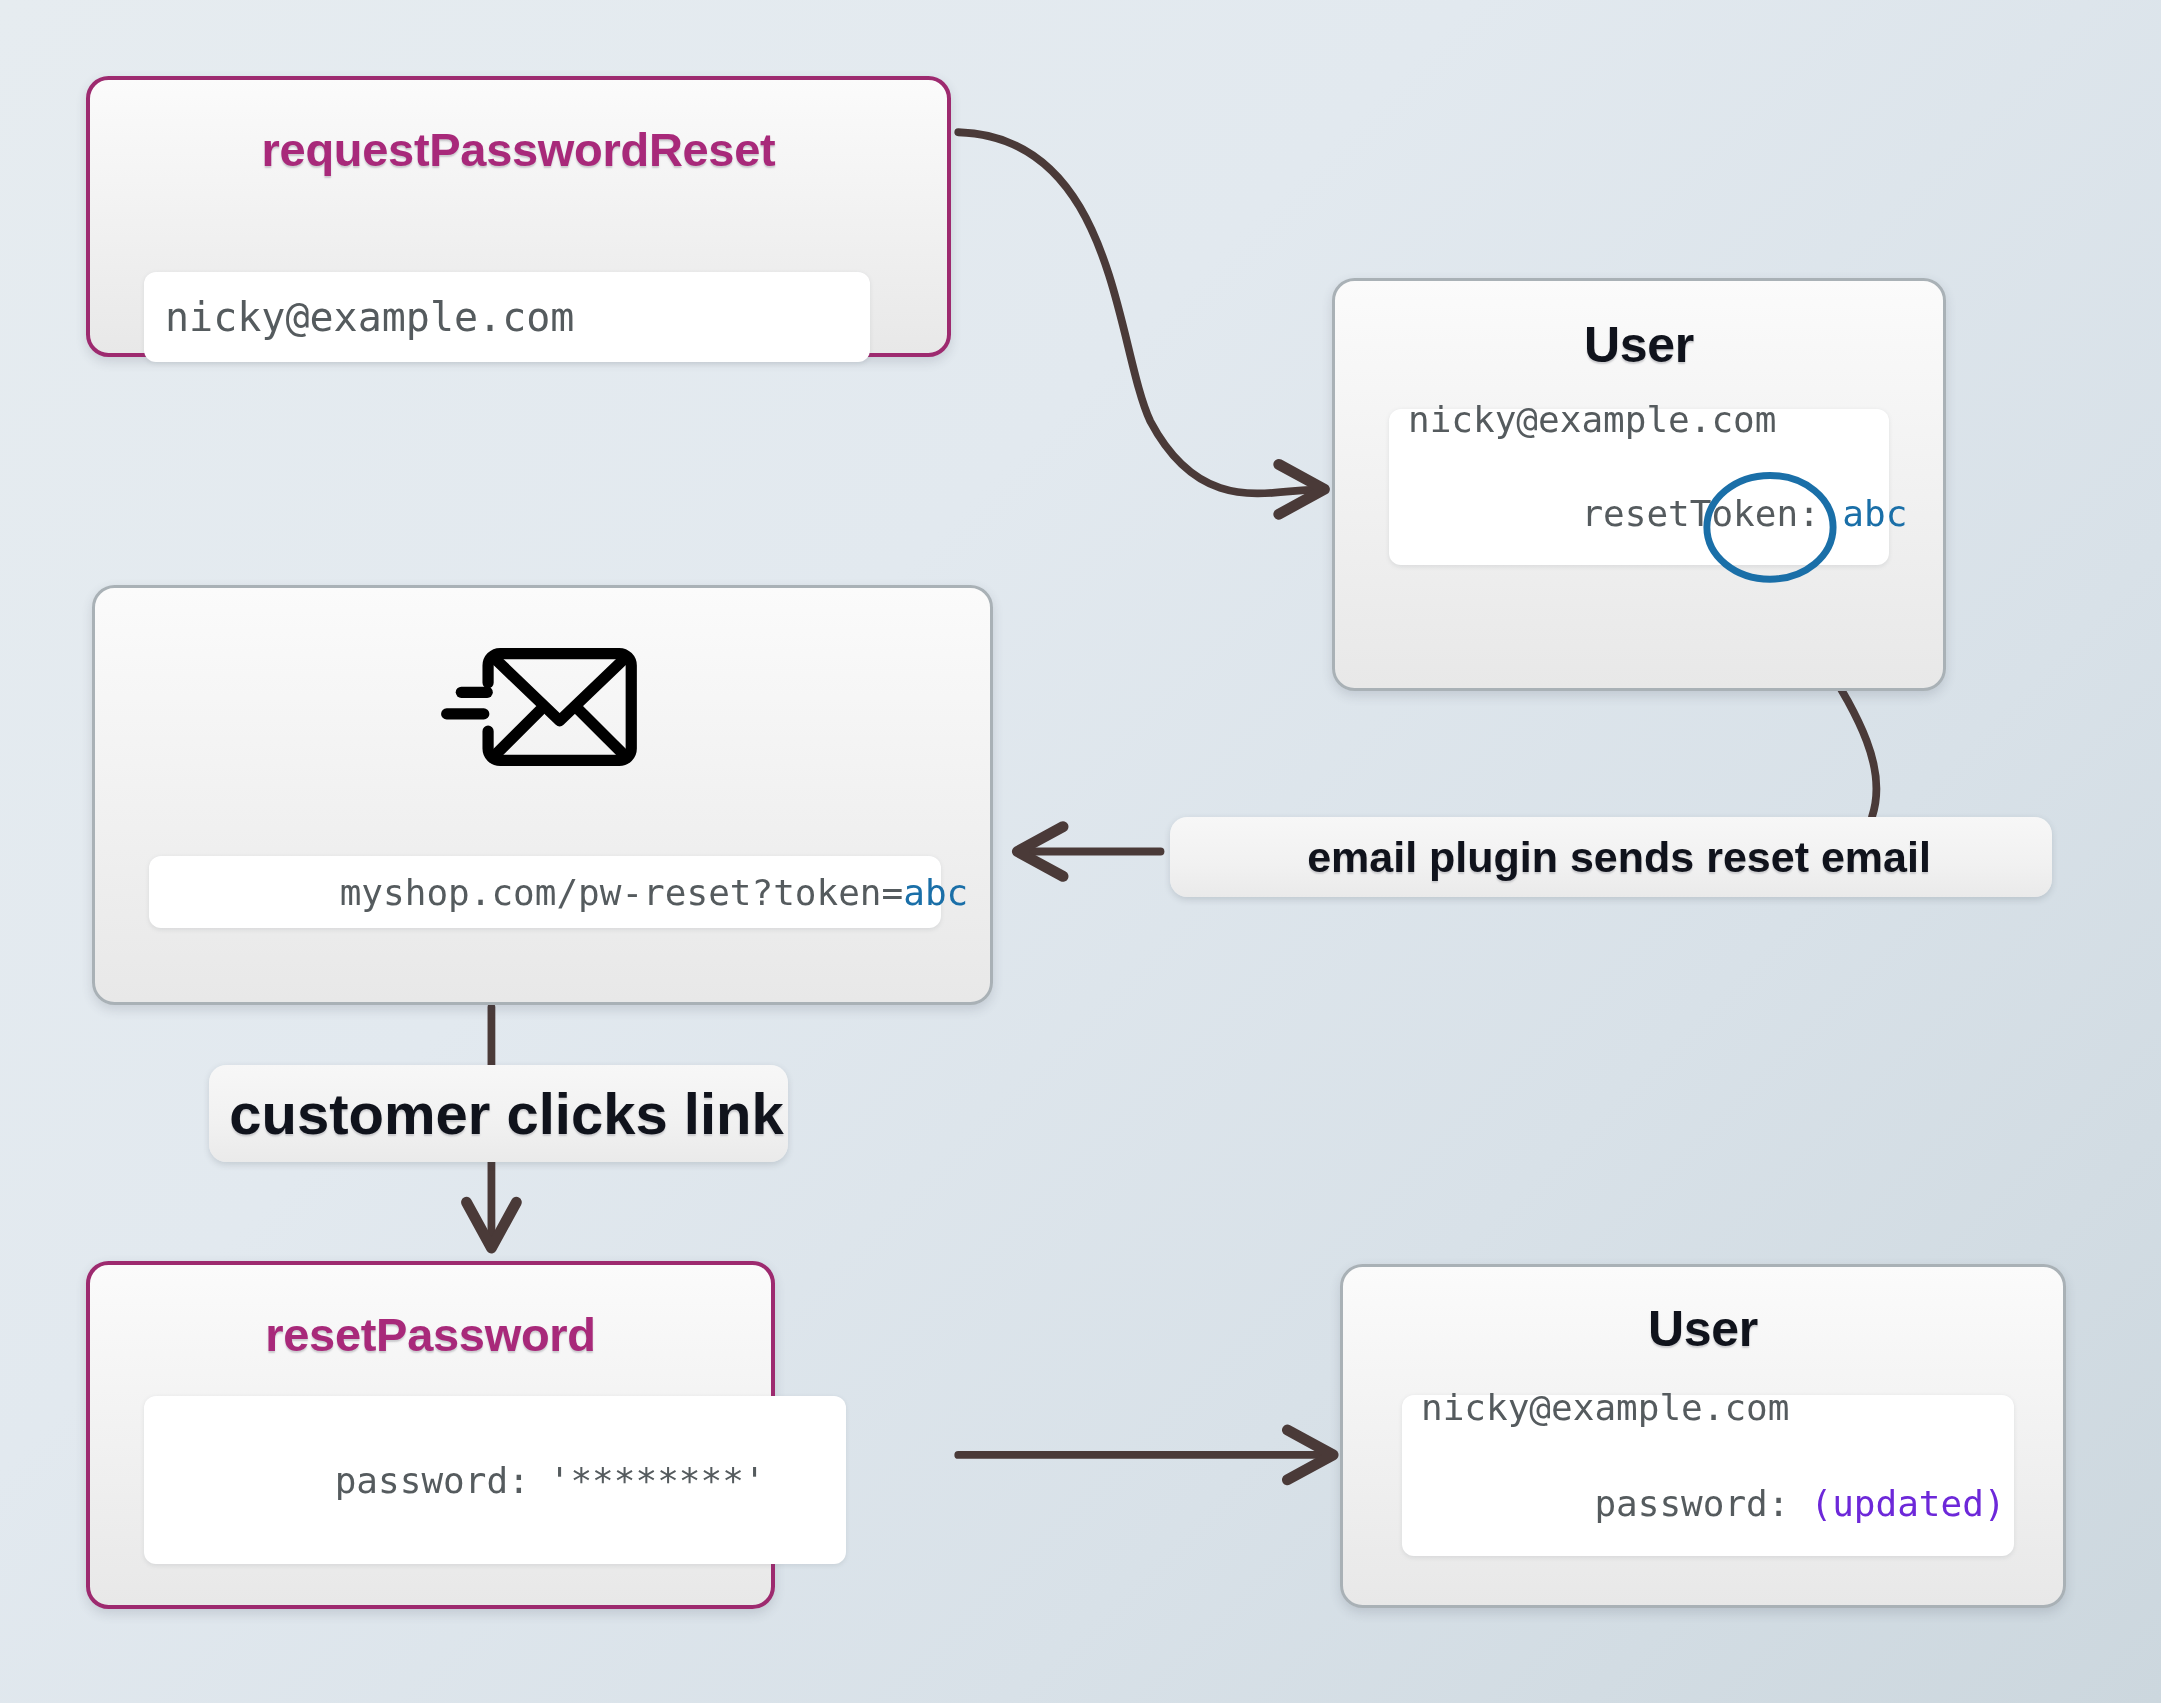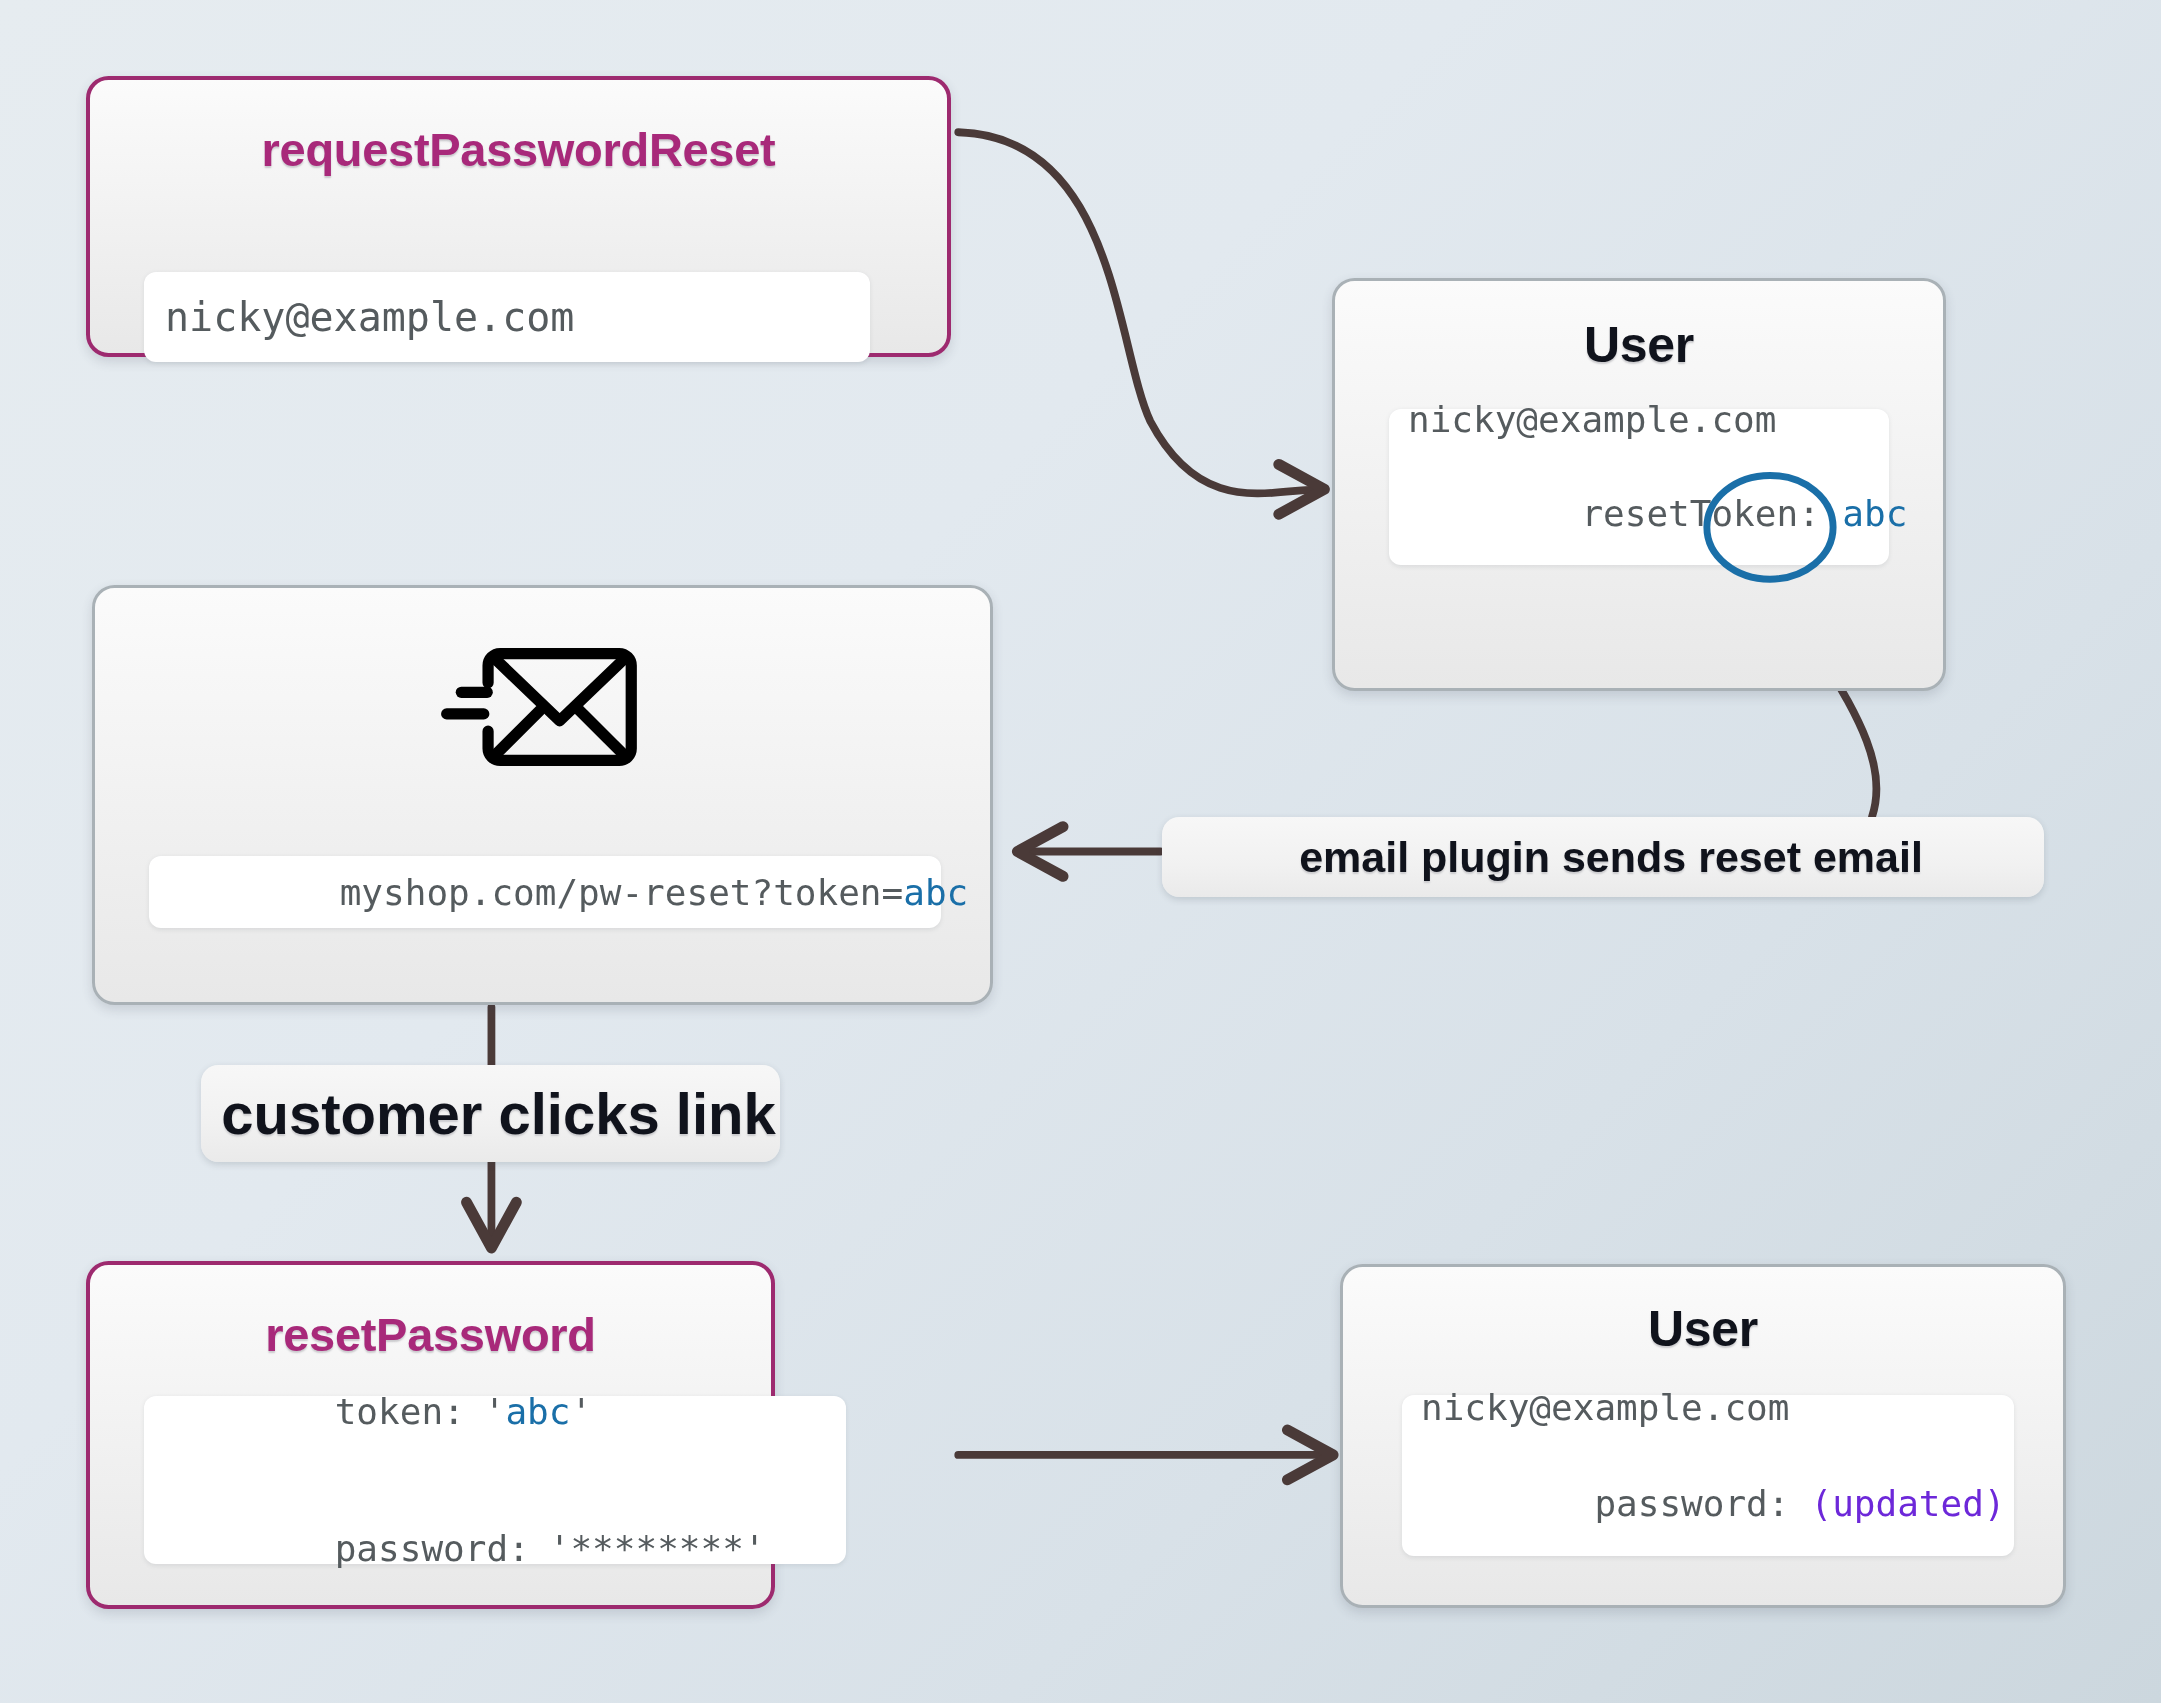--- a/index.html
+++ b/index.html
@@ -63,20 +63,21 @@
     background: linear-gradient(180deg, #f7f7f7 0%, #f1f1f1 60%, #eaeaea 100%);
     border-radius: 17.3px;
     color: #10131c;
     font-weight: bold;
     display: flex;
     align-items: center;
     justify-content: center;
     white-space: nowrap;
     box-shadow: 0 2.6px 6px rgba(60,70,85,0.17);
     text-shadow: 0 1.7px 1.7px rgba(120,120,130,0.3);
+    margin-left: 8px;
   }
 
   
   .layer {
     position: absolute;
     left: 0; top: 0;
     width: 2162px;
     height: 1703px;
     pointer-events: none;
   }
@@ -162,23 +163,20 @@
   </div>
 
   <div class="pill" style="left:201px; top:1065px; width:579px; height:97px; font-size:58px;">
     <span>customer clicks link</span>
   </div>
 
   <div class="card accent" style="left:86px; top:1261px; width:689px; height:348px;">
     <div class="card-title title-accent" style="top:42px; font-size:47px;">resetPassword</div>
     <div class="field" style="left:54px; top:131px; width:702px; height:168px; font-size:36px; padding-left:17.3px; gap:14px;">
       <div class="line">
-        <span>token:</span><span style="padding-left:19px;">'</span><span class="tok-blue">abc</span><span>'</span>
-      </div>
-      <div class="line">
         <span>password:</span><span style="padding-left:19px;">'********'</span>
       </div>
     </div>
   </div>
 
   <div class="card gray" style="left:1340px; top:1264px; width:726px; height:344px;">
     <div class="card-title title-dark" style="top:33px; font-size:50px;">User</div>
     <div class="field" style="left:59px; top:128px; width:612px; height:161px; font-size:36px; padding-left:19px; gap:14px;">
       <div class="line">nicky@example.com</div>
       <div class="line">

